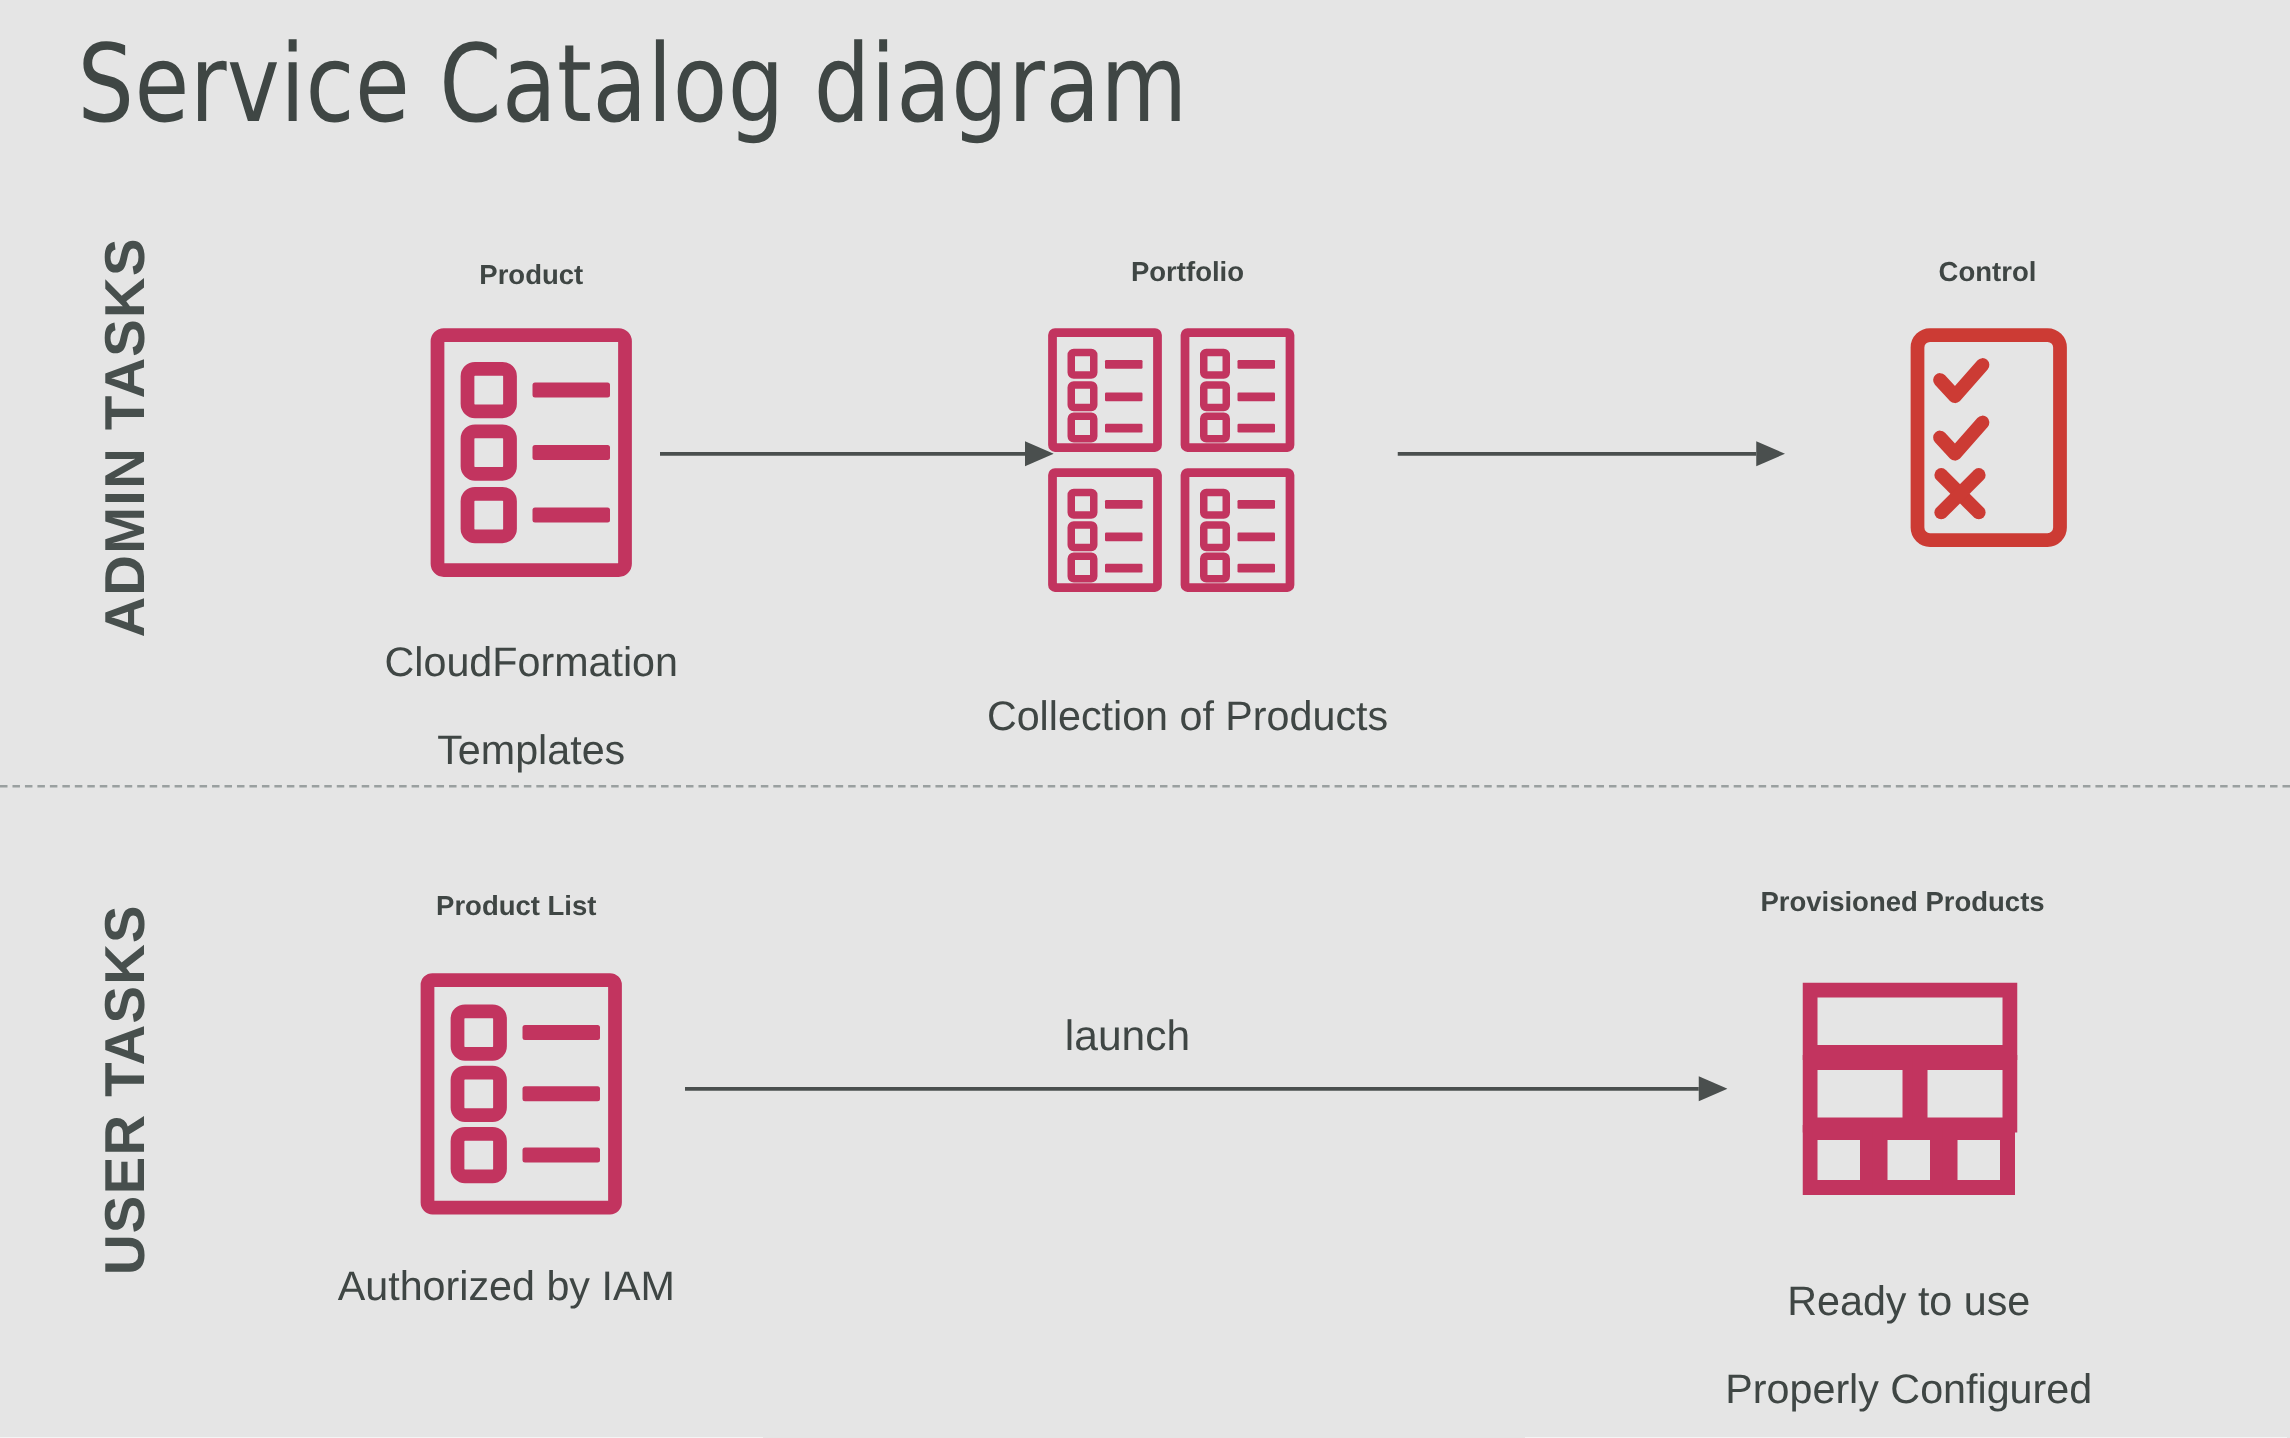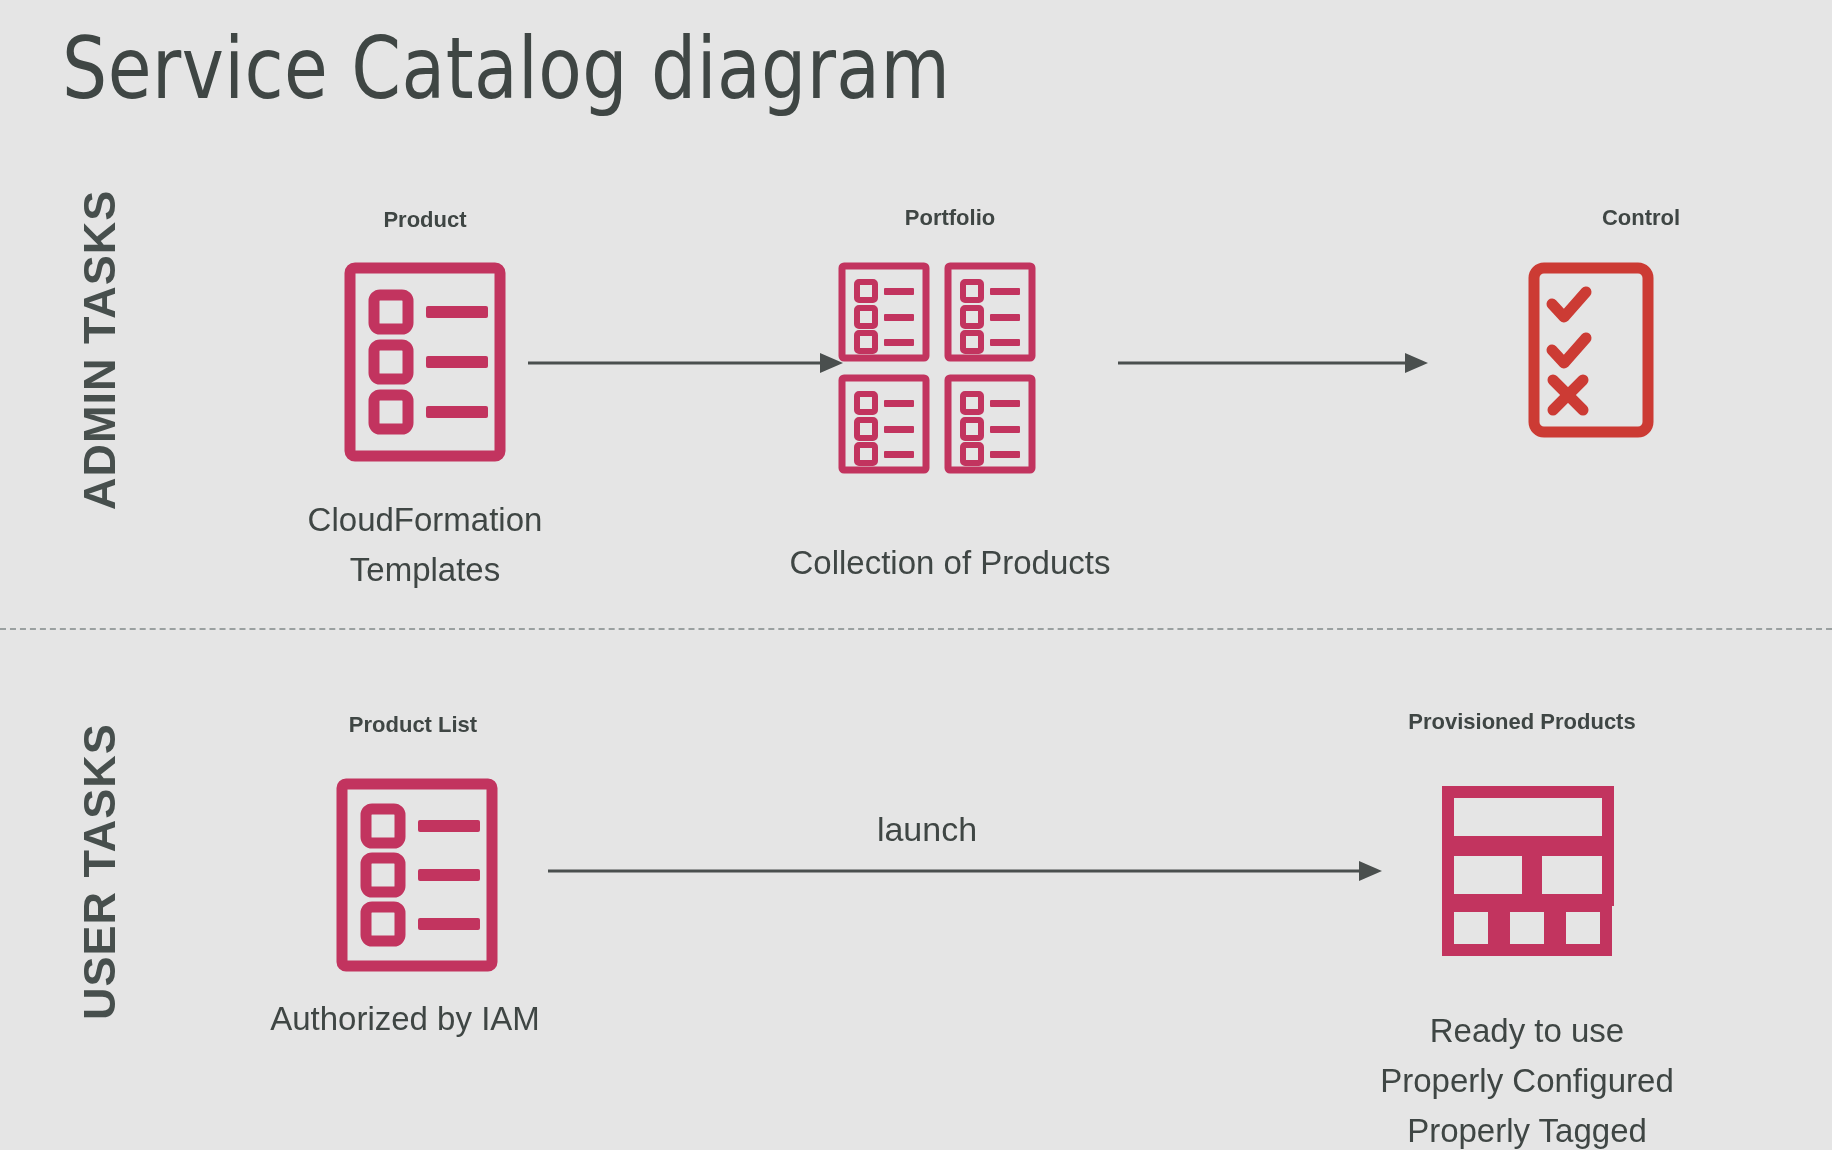--- a/index.html
+++ b/index.html
@@ -69,37 +69,36 @@
     white-space: nowrap;
     transform: translateX(-50%);
   }
 
   
   .node-caption {
     position: absolute;
     font-family: "Liberation Sans", sans-serif;
     font-weight: 400;
     font-size: 33px;
-    line-height: 50px;
+    line-height: 70px;
     color: #3f4644;
     text-align: center;
     transform: translateX(-50%);
     white-space: pre-line;
   }
 
   
   .arrow { position: absolute; }
   .arrow-label {
     position: absolute;
     font-family: "Liberation Sans", sans-serif;
     font-size: 34px;
     color: #3f4644;
     white-space: nowrap;
     transform: translateX(-50%);
-    margin-left: 25px;
   }
 
   
   .icon-wrap { position: absolute; }
   .icon-wrap svg { display: block; }
 </style>
 </head>
 <body>
 
 <div id="canvas">
@@ -187,21 +186,21 @@
 
   <div class="node-caption" style="left:950px; top:498px;margin-top:40px;">Collection of Products</div>
 
   <div class="arrow" style="left:1118px; top:345px;">
     <svg width="310" height="36" viewBox="0 0 310 36">
       <line x1="0" y1="18" x2="287" y2="18" stroke="#4a4f4e" stroke-width="3"></line>
       <polygon points="287,8 310,18 287,28" fill="#4a4f4e"></polygon>
     </svg>
   </div>
 
-  <div class="node-heading" style="left:1641px; top:205px;">Control</div>
+  <div class="node-heading" style="left:1590px; top:205px;">Control</div>
 
   <div class="icon-wrap" style="left:1528px; top:262px;">
     <svg width="126" height="176" viewBox="0 0 126 176">
       <rect x="6" y="6" width="114" height="164" rx="10" ry="10" fill="none" stroke="#cc3b34" stroke-width="11"></rect>
 
       <polyline points="24,42 36,55 58,30" fill="none" stroke="#cc3b34" stroke-width="11" stroke-linecap="round" stroke-linejoin="round"></polyline>
 
       <polyline points="24,88 36,101 58,76" fill="none" stroke="#cc3b34" stroke-width="11" stroke-linecap="round" stroke-linejoin="round"></polyline>
 
       <line x1="25" y1="118" x2="55" y2="148" stroke="#cc3b34" stroke-width="11" stroke-linecap="round"></line>

